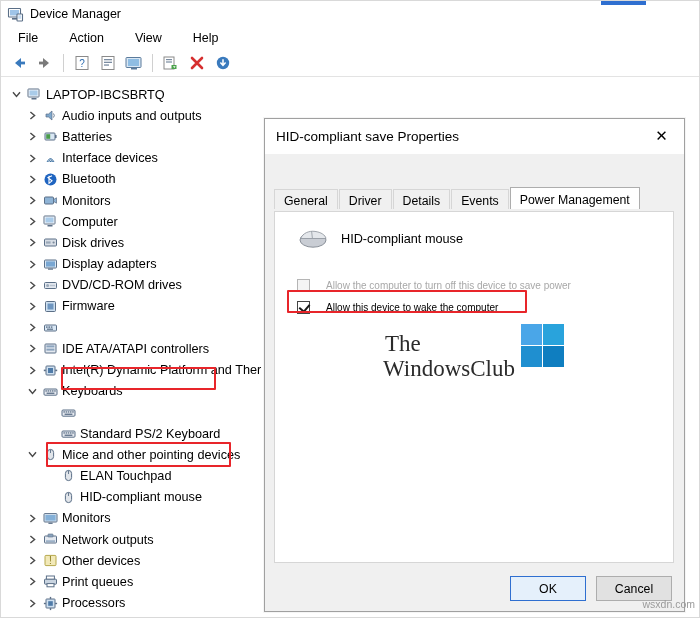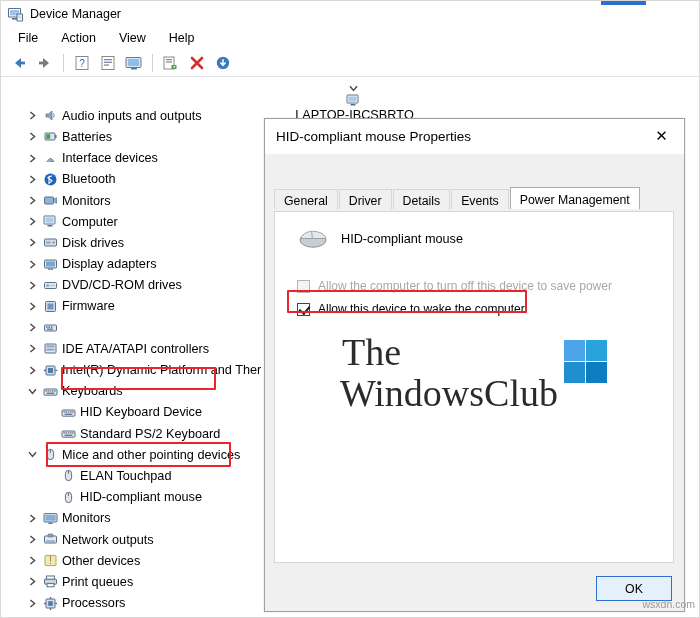--- a/index.html
+++ b/index.html
@@ -27,21 +27,21 @@
     position:relative; flex:none;
   }
   #dm-title { font-size:12.5px; color:#000; }
   #dm-tab-hint {
     position:absolute; left:600px; top:0; width:45px; height:4px;
     background:#2f6fd0;
   }
   
   #dm-menubar {
     height:22px; display:flex; align-items:center;
-    padding-left:8px; gap:4px; background:#ffffff;
+    padding-left:8px; gap:12px; background:#ffffff;
   }
   #dm-menubar .mi {
     padding:2px 10px 3px 9px; font-size:12.5px; color:#000;
     cursor:default;
   }
   
   #dm-toolbar {
     height:28px; background:#ffffff;
     display:flex; align-items:center; padding-left:6px;
     border-bottom:1px solid #e3e3e3;
@@ -65,21 +65,21 @@
     white-space:nowrap;
   }
   .node .chev {
     width:17px; flex:none; display:flex; align-items:center; justify-content:center;
     color:#555; font-size:9px;
   }
   .node .ico {
     width:19px; flex:none; display:flex; align-items:center; justify-content:center;
   }
   .node .lbl { font-size:12.7px; padding-left:2px; }
-  .indent0 { padding-left:6px;flex-direction:column; }
+  .indent0 { padding-left:6px; }
   .indent1 { padding-left:22px; }
   .indent2 { padding-left:40px; }
 
   
   .redbox {
     position:absolute; border:2.5px solid #e8252a; border-radius:1px;
     pointer-events:none;
   }
 
   
@@ -132,29 +132,29 @@
   .chk {
     width:13px; height:13px; border:1px solid #b5b5b5; background:#f4f4f4;
     flex:none; position:relative;
   }
   .chk.checked { border-color:#444; background:#fff; }
   .chk.checked:after {
     content:""; position:absolute; left:3px; top:0px; width:5px; height:8px;
     border-right:2px solid #1a1a1a; border-bottom:2px solid #1a1a1a;
     transform:rotate(40deg);
   }
-  .chk-lbl { font-size:12px; margin-left:8px; }
+  .chk-lbl { font-size:10px; margin-left:16px; }
   .chk-lbl.disabled { color:#a8a8a8; }
   
   #twc-logo {
     position:absolute; left:0; right:0; top:120px;
     display:flex; align-items:center; justify-content:center;
   }
   #twc-text {
-    font-size:38px; line-height:1.07; color:#2b2b2b;
+    font-size:23px; line-height:1.07; color:#2b2b2b;
     font-family:"Liberation Serif", serif;
     letter-spacing:0px;
   }
   #twc-text .l1 { display:block; padding-left:2px; }
   #twc-squares {
     position:relative; width:44px; height:44px; margin-left:6px; margin-top:-22px;
   }
   #twc-squares .sq { position:absolute; width:21px; height:21px; }
   
   #prop-buttons {
@@ -491,21 +491,20 @@
             <svg width="15" height="15" viewBox="0 0 15 15">
               <rect x="1" y="5" width="13" height="6.2" rx="1" fill="#e6eaf0" stroke="#5b6f87"></rect>
               <rect x="2.4" y="6.3" width="1.5" height="1.3" fill="#5b6f87"></rect>
               <rect x="4.6" y="6.3" width="1.5" height="1.3" fill="#5b6f87"></rect>
               <rect x="6.8" y="6.3" width="1.5" height="1.3" fill="#5b6f87"></rect>
               <rect x="9" y="6.3" width="1.5" height="1.3" fill="#5b6f87"></rect>
               <rect x="11.2" y="6.3" width="1.5" height="1.3" fill="#5b6f87"></rect>
               <rect x="3.6" y="8.6" width="7.8" height="1.3" fill="#5b6f87"></rect>
             </svg>
           </span>
-          <span class="lbl">HID Keyboard Device</span>
         </div>
         <div class="node indent2">
           <span class="chev"></span>
           <span class="ico">
             <svg width="15" height="15" viewBox="0 0 15 15">
               <rect x="1" y="5" width="13" height="6.2" rx="1" fill="#e6eaf0" stroke="#5b6f87"></rect>
               <rect x="2.4" y="6.3" width="1.5" height="1.3" fill="#5b6f87"></rect>
               <rect x="4.6" y="6.3" width="1.5" height="1.3" fill="#5b6f87"></rect>
               <rect x="6.8" y="6.3" width="1.5" height="1.3" fill="#5b6f87"></rect>
               <rect x="9" y="6.3" width="1.5" height="1.3" fill="#5b6f87"></rect>
@@ -629,21 +628,21 @@
         <div class="node indent1"></div>
       </div>
   </div>
 
   <div class="redbox" style="left:60px; top:366px; width:155px; height:23px;"></div>
   <div class="redbox" style="left:45px; top:441px; width:185px; height:25px;"></div>
 </div>
 
 <div id="prop-dialog">
   <div id="prop-titlebar">
-    <span id="prop-title">HID-compliant mouse Properties</span>
+    <span id="prop-title">HID-compliant save Properties</span>
     <div id="prop-close">✕</div>
   </div>
 
   <div id="prop-body">
     <div id="prop-tabs">
       <div class="tab">General</div>
       <div class="tab">Driver</div>
       <div class="tab">Details</div>
       <div class="tab">Events</div>
       <div class="tab active">Power Management</div>
@@ -682,17 +681,18 @@
           <div class="sq" style="left:0;top:0;background:#4aa6e8;"></div>
           <div class="sq" style="left:22px;top:0;background:#29a3dc;"></div>
           <div class="sq" style="left:0;top:22px;background:#1f8fd0;"></div>
           <div class="sq" style="left:22px;top:22px;background:#0f7ec0;"></div>
         </div>
       </div>
     </div>
 
     <div id="prop-buttons">
       <div class="dbtn default">OK</div>
+      <div class="dbtn">Cancel</div>
     </div>
   </div>
 </div>
 
 <div id="watermark">wsxdn.com</div>
 
 </body></html>

